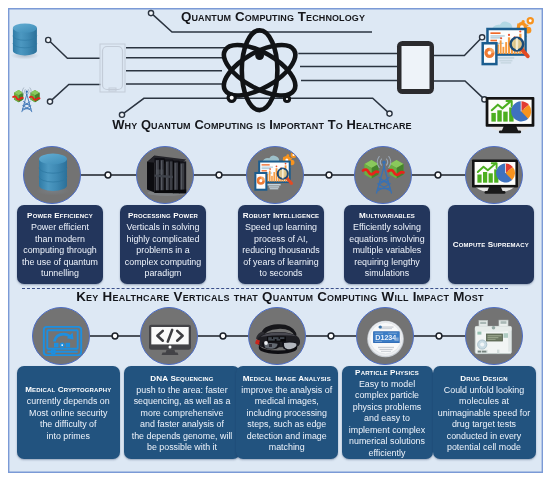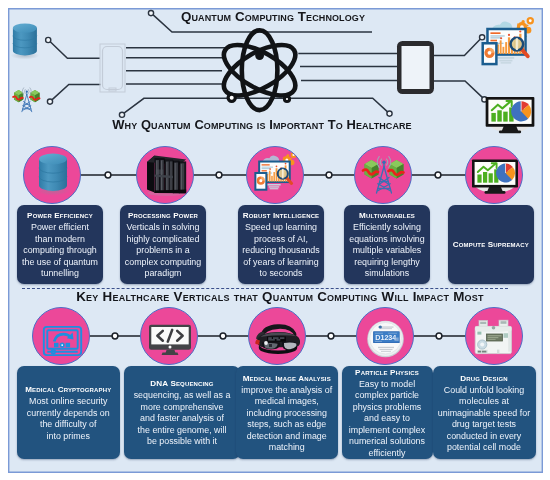--- a/index.html
+++ b/index.html
@@ -22,21 +22,21 @@
   .sec-head{position:absolute;left:0;width:550px;text-align:center;
      font-weight:bold;color:#14161b;font-variant:small-caps;letter-spacing:.1px;}
   #sec1-head{top:117px;font-size:12.95px;margin-left:-13px;}
   #sec2-head{top:289px;font-size:13.4px;margin-left:5px;letter-spacing:.25px;}
   .divider{position:absolute;left:22px;width:486px;height:0;
      border-top:1.4px dashed #3a4f8a;}
   #div1{top:288px;}
 
   
   .node{position:absolute;width:58px;height:58px;border-radius:50%;
-     background:#ec4899;border:1.5px solid #4e6ec6;box-sizing:border-box;
+     background:#737373;border:1.5px solid #4e6ec6;box-sizing:border-box;
      overflow:hidden;}
   .node .ic{position:absolute;left:0;top:0;width:58px;height:58px;}
 
   
   .card{position:absolute;background:#23365c;border-radius:7px;
      box-sizing:border-box;padding:3px 2px 1px;color:#ffffff;text-align:center;
      display:flex;flex-direction:column;justify-content:center;
      box-shadow:0 1px 2px rgba(20,40,80,.35);}
   .card .t{font-size:8.1px;font-weight:bold;font-variant:small-caps;
      letter-spacing:.15px;line-height:10px;display:block;margin-bottom:1px;}
@@ -659,33 +659,34 @@
           </g>
   <rect x="31" y="41.6" width="2.4" height="3.8" fill="#d2dbda"></rect>
   <rect x="42.2" y="22.6" width="2.8" height="21" fill="#e1e8e7"></rect>
  </g>
 </svg>
     </div>
 
   <div class="card r2 d1">
     <span class="t">Medical Cryptography</span>
     <span class="b">
+        <span>currently depends on</span>
         <span>Most online security</span>
-        <span>currently depends on</span>
         <span>the difficulty of</span>
         <span>into primes</span>
       </span>
     </div>
   <div class="card r2 d2">
     <span class="t">DNA Sequencing</span>
     <span class="b">
+        <span>push to the area: faster</span>
         <span>sequencing, as well as a</span>
         <span>more comprehensive</span>
         <span>and faster analysis of</span>
-        <span>the entire genome, will</span>
+        <span>the depends genome, will</span>
         <span>be possible with it</span>
       </span>
     </div>
   <div class="card r2 d3">
     <span class="t">Medical Image Analysis</span>
     <span class="b">
         <span>improve the analysis of</span>
         <span>medical images,</span>
         <span>including processing</span>
         <span>steps, such as edge</span>

